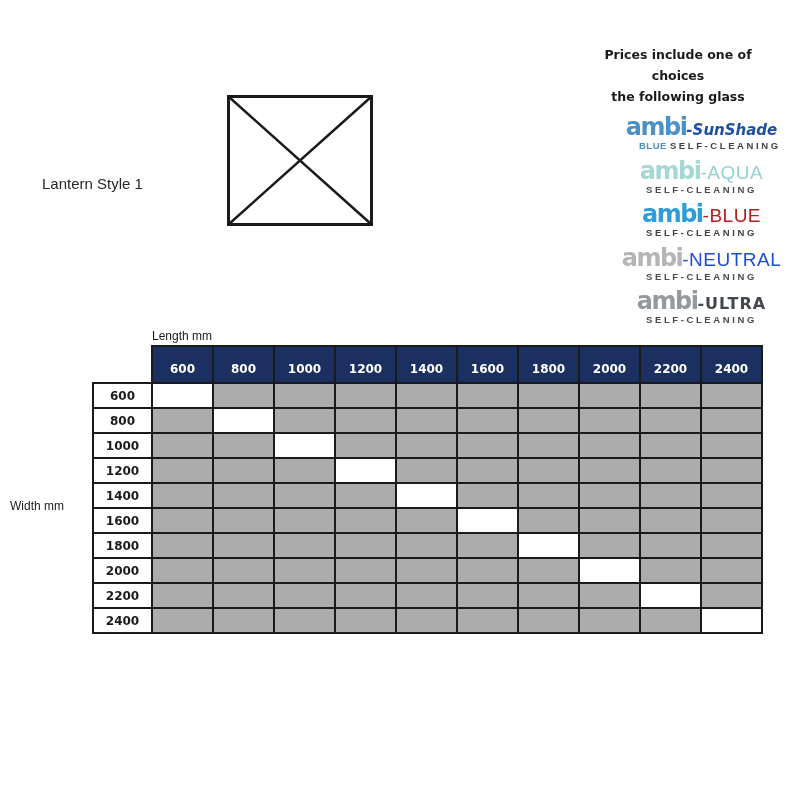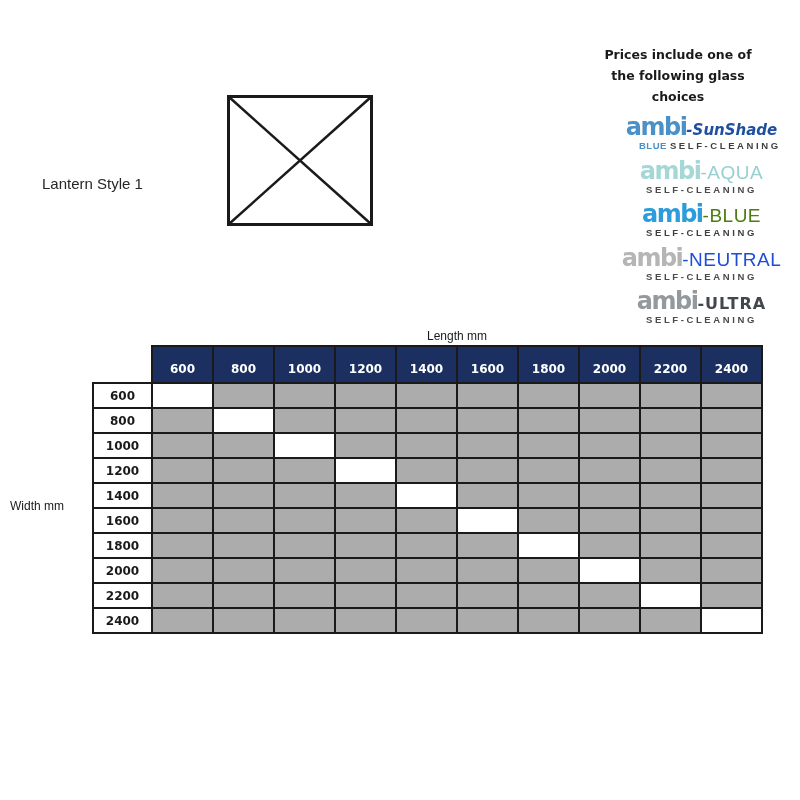--- a/index.html
+++ b/index.html
@@ -21,21 +21,21 @@
   .logo { line-height:1; }
   .logo-main { display:flex; justify-content:center; align-items:baseline; white-space:nowrap; }
   .brand { font-family:"DejaVu Sans", sans-serif; font-size:24px; font-weight:bold; letter-spacing:-1.5px; }
   .sfx-italic { font-family:"DejaVu Sans", sans-serif; font-size:15px; font-weight:bold; font-style:italic; letter-spacing:0; }
   .sfx-light  { font-family:"Liberation Sans", sans-serif; font-size:19px; letter-spacing:0.5px; }
   .sfx-bold   { font-family:"DejaVu Sans", sans-serif; font-size:16px; font-weight:bold; letter-spacing:1px; }
   .logo-sub { margin-top:2px; font-family:"Liberation Sans", sans-serif; font-size:9.5px; font-weight:bold; letter-spacing:2.6px; white-space:nowrap; }
   .subprefix { letter-spacing:0.5px; margin-right:3px; }
 
   
-  #length-label { left:152px; top:329px; width:610px; text-align:center; font-size:12px; }
+  #length-label { left:152px; top:329px; width:610px; text-align:left; font-size:12px; }
   #width-label  { left:10px;  top:499px; font-size:12px; }
   #price-table { left:92px; top:345px; border-collapse:collapse; table-layout:fixed; }
   #price-table th, #price-table td { border:2px solid var(--border-c,#1a1a1a); padding:0; }
   #price-table th.corner { border:none; background:#ffffff; width:58px; }
   #price-table th.colhead {
     width:59px; height:29px; background:var(--header-bg,#1b3060); color:var(--header-text,#fff);
     font-family:"DejaVu Sans", sans-serif; font-size:12px; font-weight:bold;
     vertical-align:bottom; padding-bottom:6px; text-align:center;
   }
   #price-table th.rowhead {
@@ -52,22 +52,22 @@
 
 <svg class="abs" id="diagram" width="146" height="131" viewBox="0 0 146 131">
   <rect x="1.5" y="1.5" width="143" height="128" fill="none" stroke="#1a1a1a" stroke-width="3"></rect>
   <line x1="2" y1="2" x2="144" y2="129" stroke="#1a1a1a" stroke-width="2.5"></line>
   <line x1="144" y1="2" x2="2" y2="129" stroke="#1a1a1a" stroke-width="2.5"></line>
 </svg>
 
 <div class="abs" id="glass-panel">
   <div class="glass-heading">
     <div>Prices include one of</div>
+    <div>choices</div>
     <div>the following glass</div>
-    <div>choices</div>
   </div>
   <div class="logo-stack">
 
     <div class="logo">
       <div class="logo-main">
         <span class="brand" style="color: rgb(74, 144, 201);">ambi</span>
           <span class="suffix sfx-italic" style="color: rgb(31, 79, 160);">-SunShade</span>
       </div>
       <div class="logo-sub">
         <span class="subprefix" style="color: rgb(74, 144, 201);">BLUE</span><span class="subtext" style="color: rgb(63, 63, 63);">SELF-CLEANING</span>
@@ -78,21 +78,21 @@
       <div class="logo-main">
         <span class="brand" style="color: rgb(166, 215, 215);">ambi</span>
           <span class="suffix sfx-light" style="color: rgb(150, 208, 208); text-align: center;">-AQUA</span>
       </div>
       <div class="logo-sub"><span class="subtext" style="color: rgb(74, 74, 74);">SELF-CLEANING</span></div>
     </div>
 
     <div class="logo">
       <div class="logo-main">
         <span class="brand" style="color: rgb(45, 156, 219);">ambi</span>
-          <span class="suffix sfx-light" style="color: #4d7c0f;">-BLUE</span>
+          <span class="suffix sfx-light" style="color: #b91c1c;">-BLUE</span>
       </div>
       <div class="logo-sub"><span class="subtext" style="color: rgb(63, 63, 63);">SELF-CLEANING</span></div>
     </div>
 
     <div class="logo">
       <div class="logo-main">
         <span class="brand" style="color: rgb(181, 181, 181);">ambi</span>
           <span class="suffix sfx-light" style="color: #1d4ed8;">-NEUTRAL</span>
       </div>
       <div class="logo-sub"><span class="subtext" style="color: rgb(74, 74, 74);">SELF-CLEANING</span></div>

